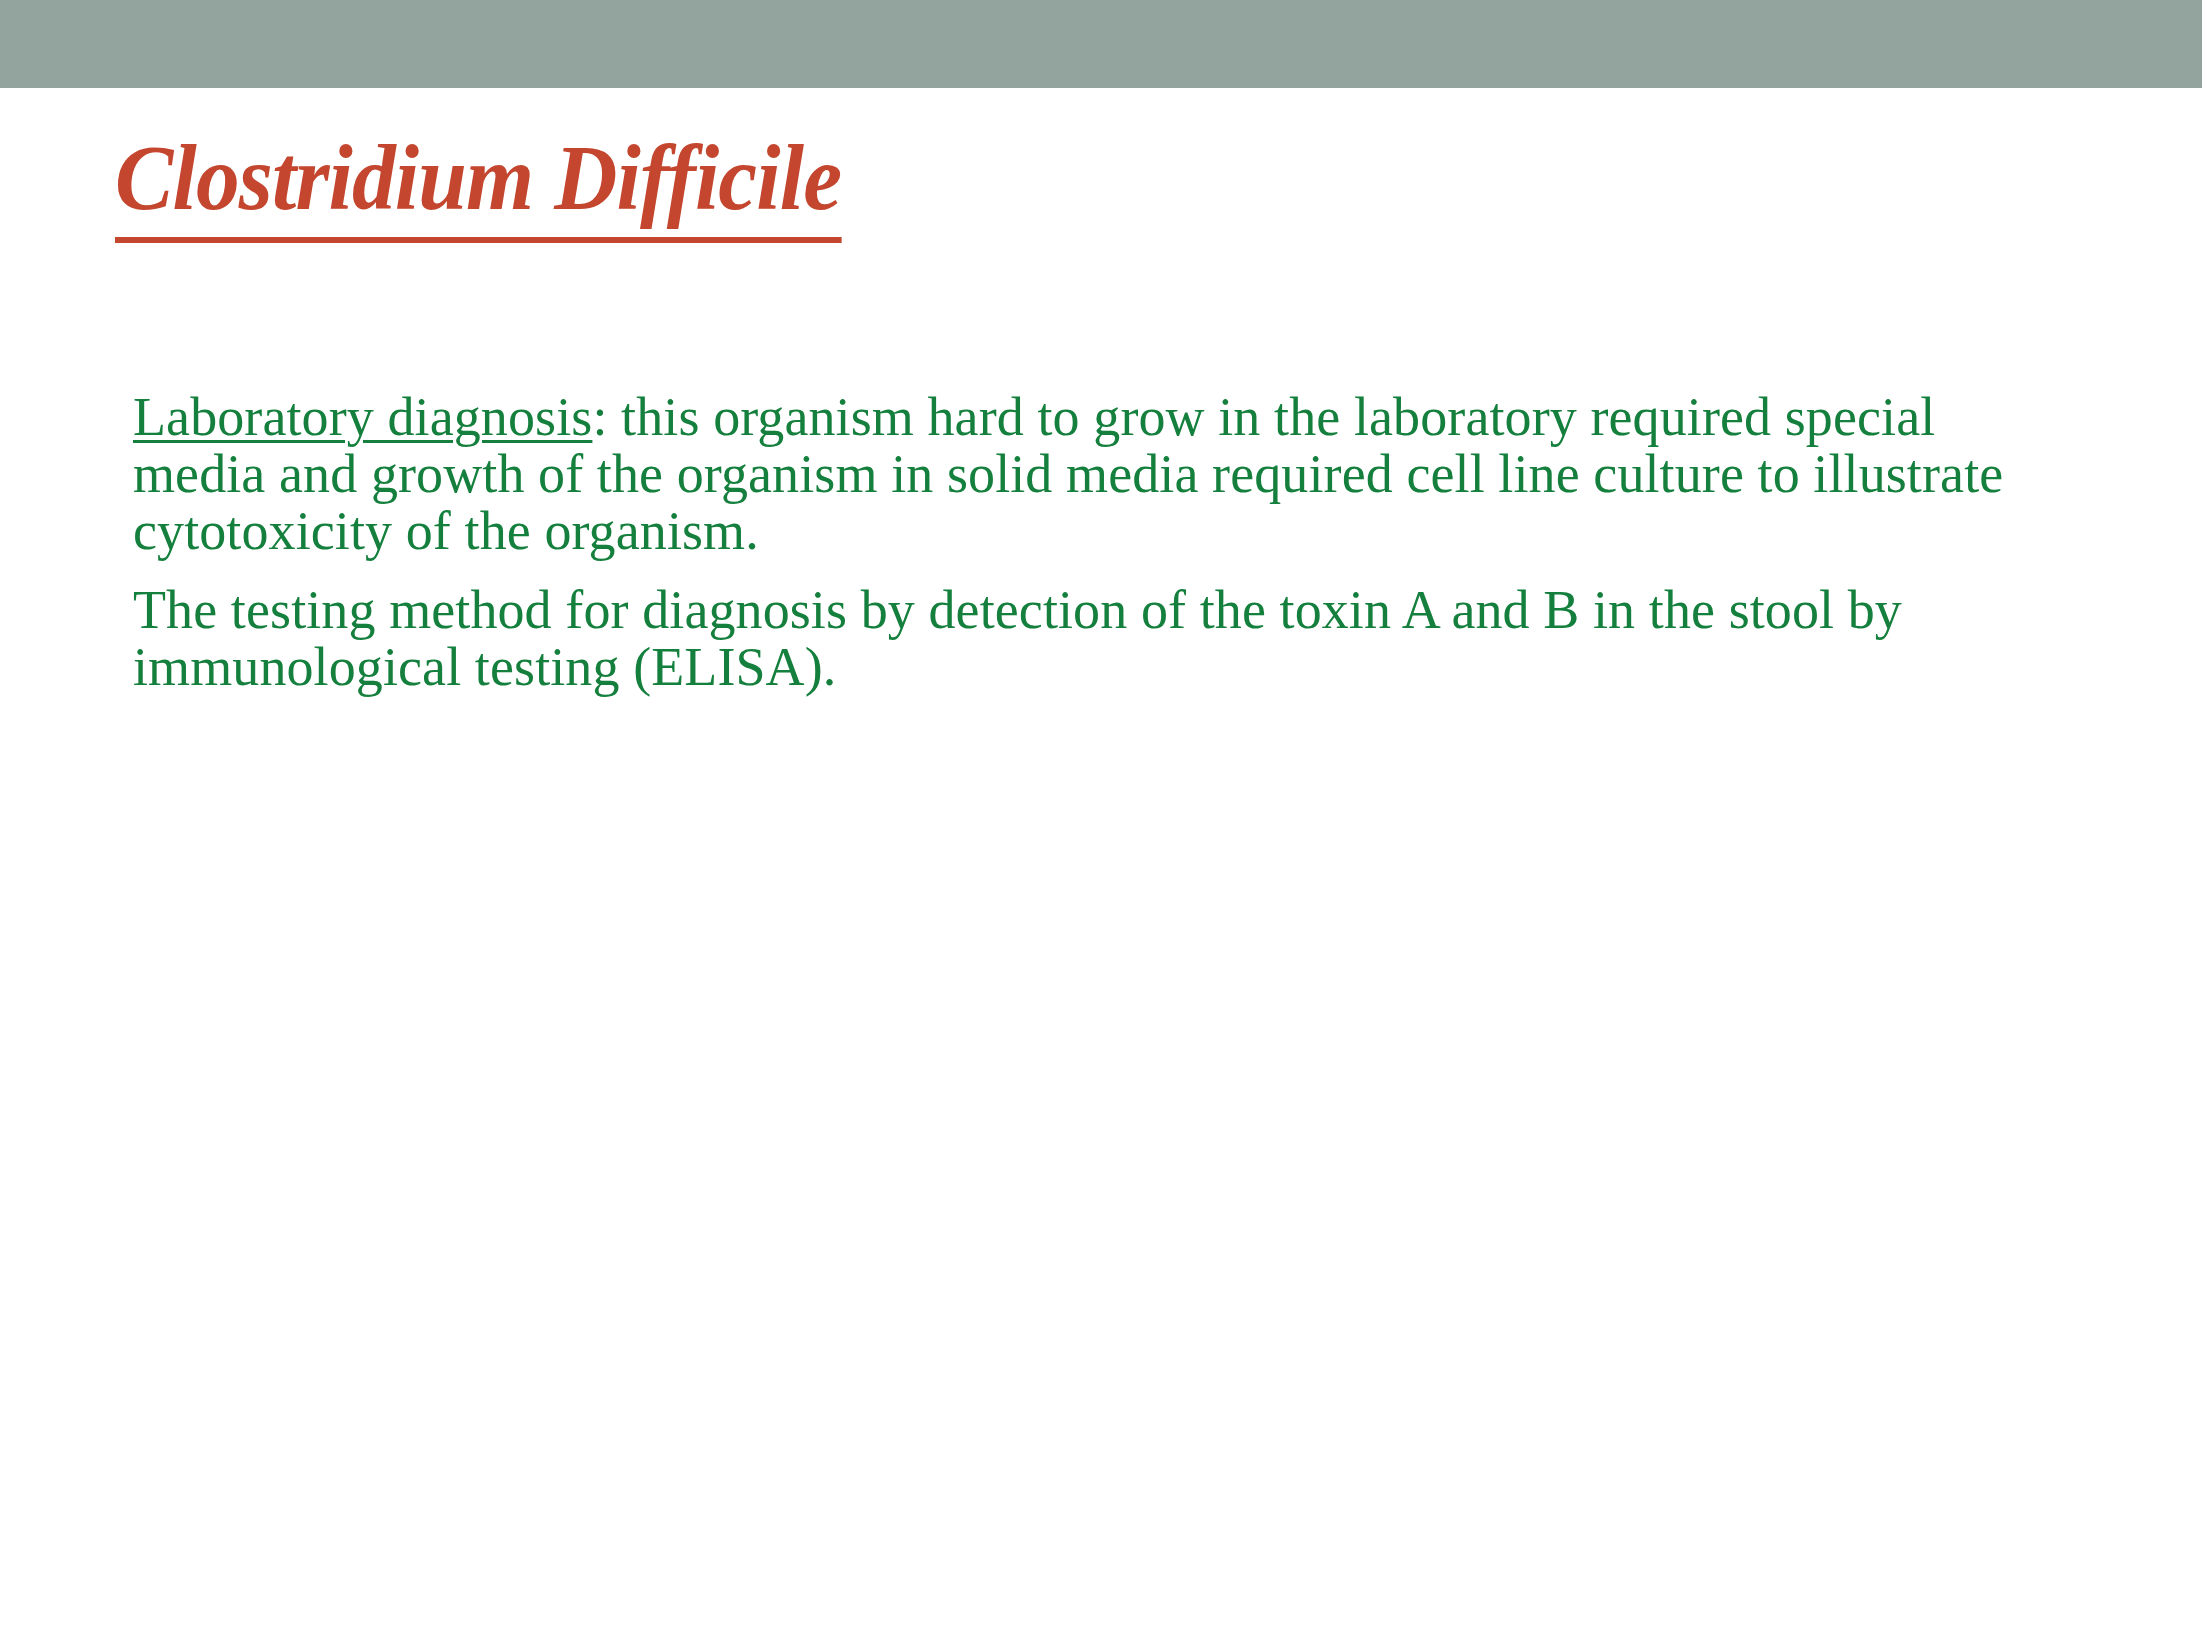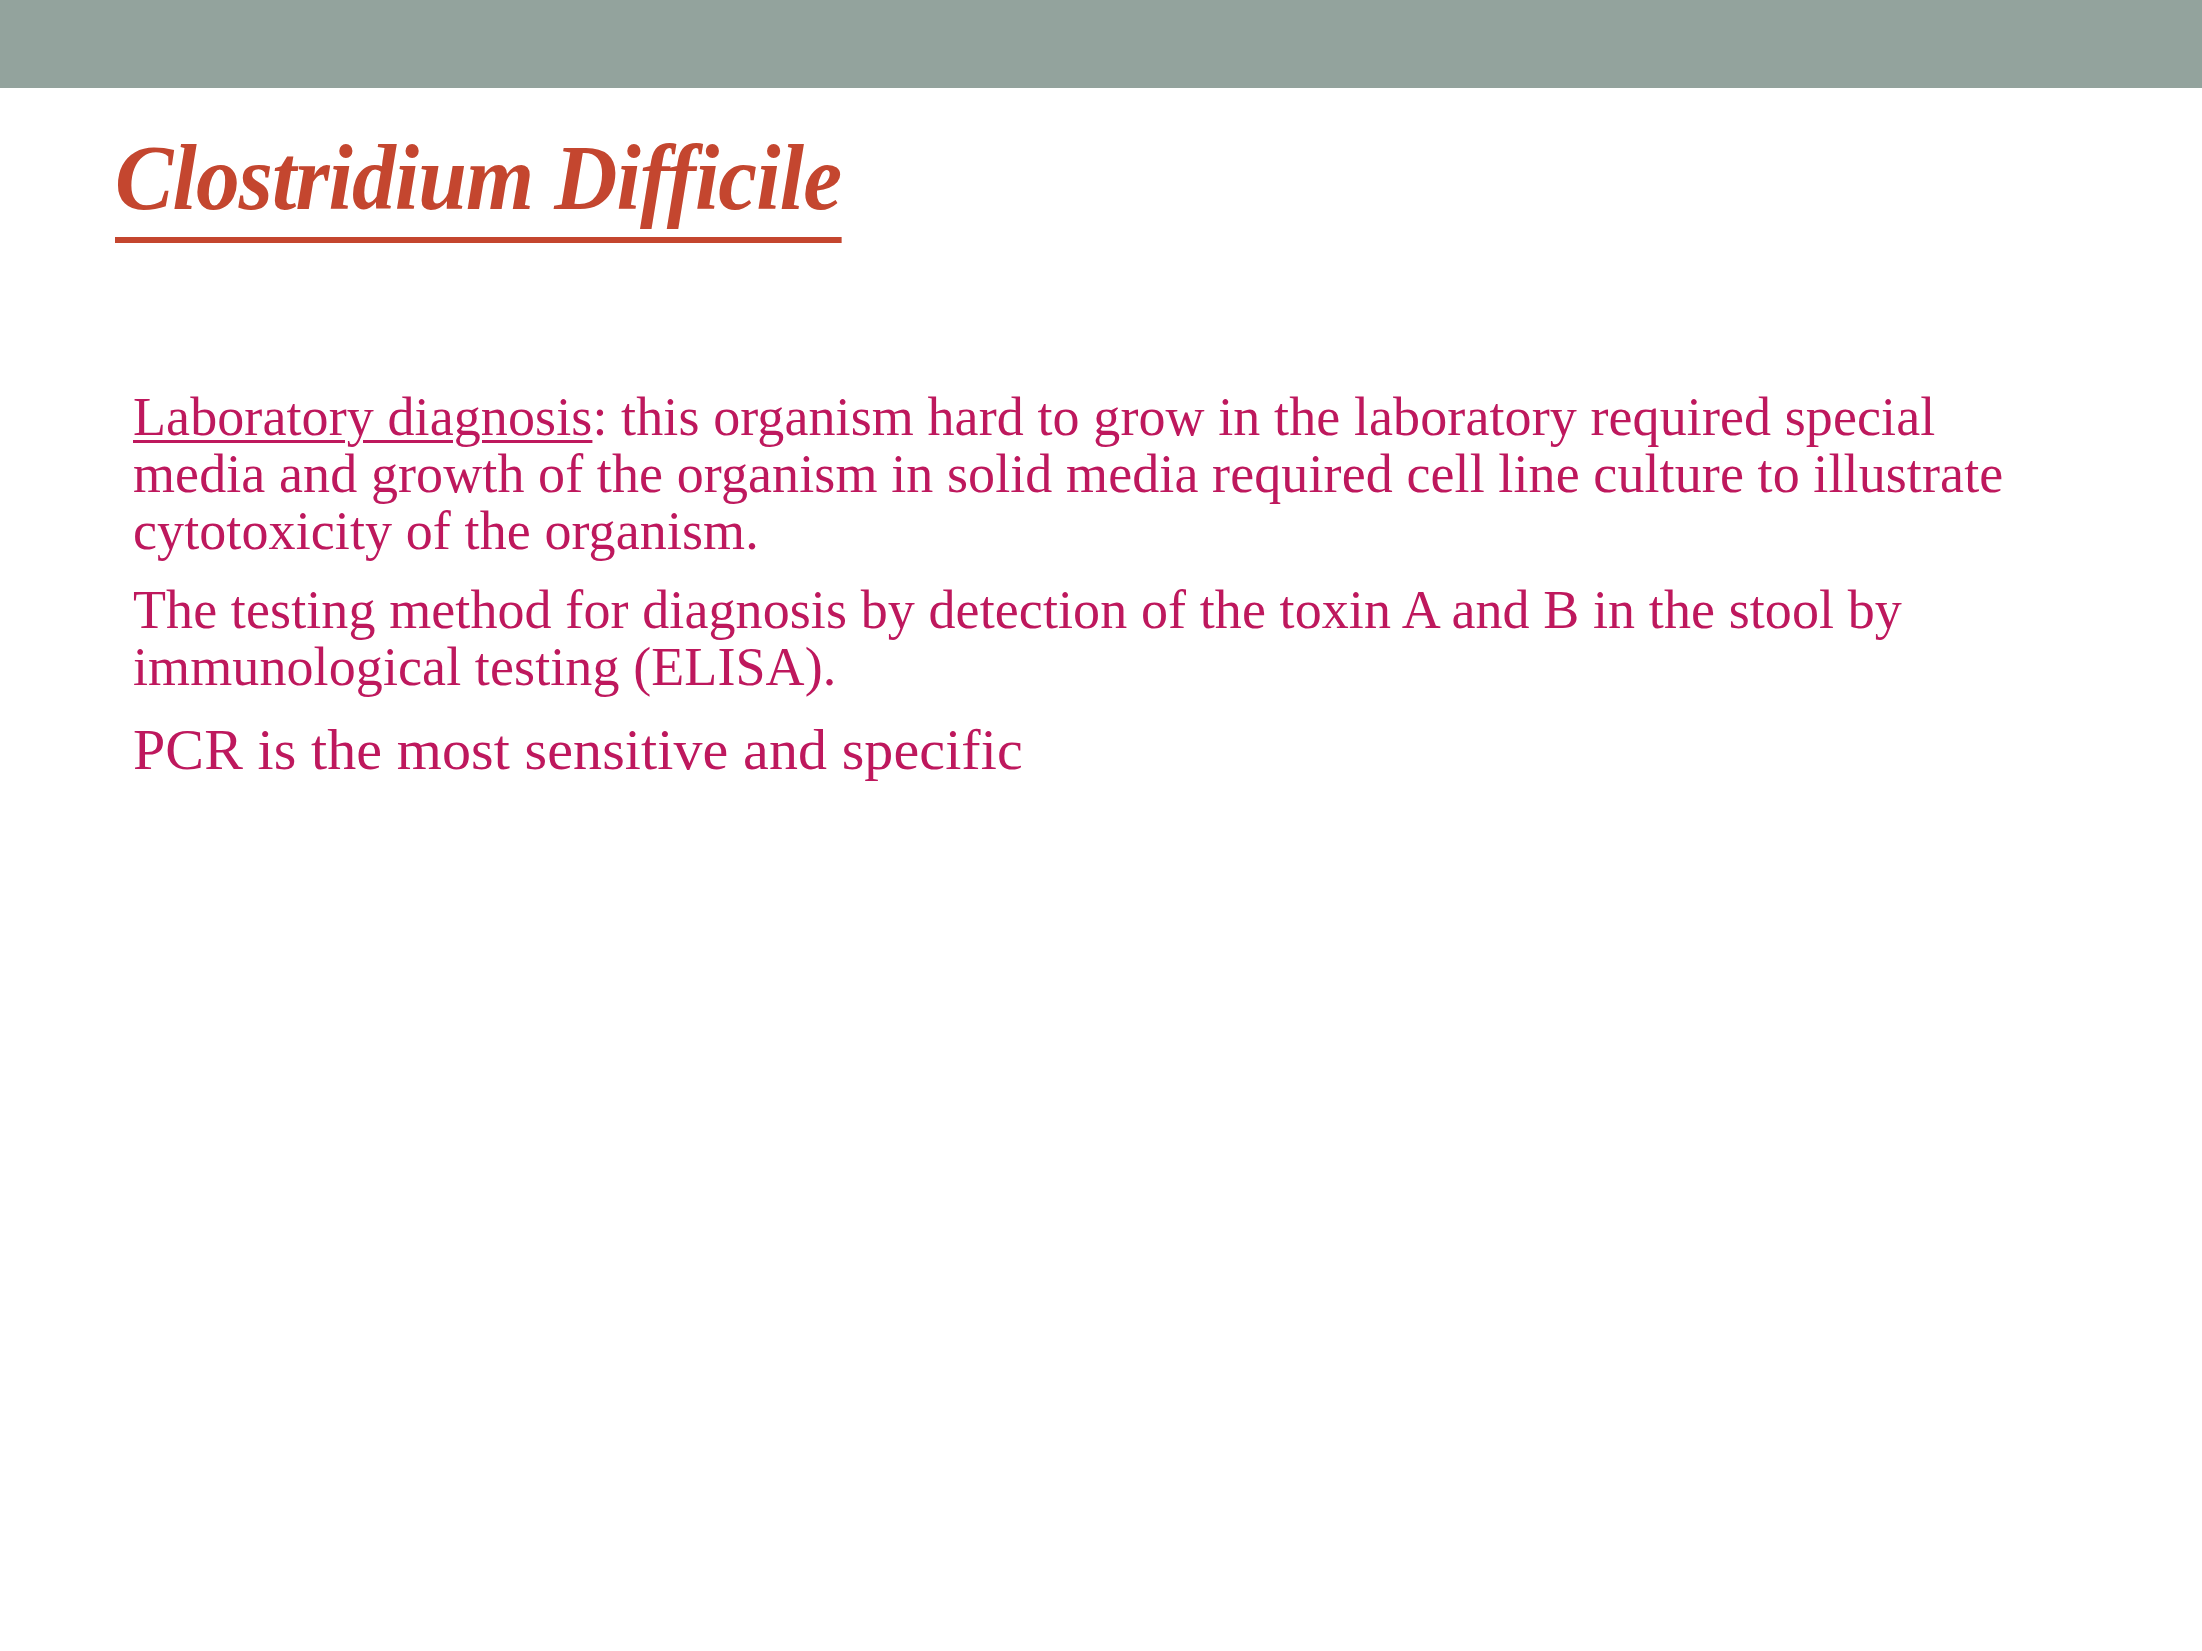--- a/index.html
+++ b/index.html
@@ -50,21 +50,21 @@
   }
 
   
   .body-block {
     position: absolute;
     left: 133px;
     top: 389px;
     width: 1940px;
   }
   .para {
-    color: #be185d;
+    color: #15803d;
     font-family: "Liberation Serif", "DejaVu Serif", serif;
     font-size: 54px;
     line-height: 1.055;
     margin: 0 0 22.4px 0;
     letter-spacing: 0.1px;
     text-align: left;
   }
   .para.emphasis-size {
     font-size: 58px;
     margin-top: 20.6px;
@@ -85,16 +85,15 @@
 </div>
 
 <div class="body-block">
 
   <p class="para">
     <span class="underlined-lead">Laboratory diagnosis</span><span>: </span><span>this organism hard to grow in the laboratory required special media and growth of the organism in solid media required cell line culture to illustrate cytotoxicity of the organism.</span>
   </p>
 
   <p class="para">The testing method for diagnosis by detection of the toxin A and B in the stool by immunological testing (ELISA).</p>
 
-  <p class="para emphasis-size">PCR is the most sensitive and specific</p>
 
 </div>
 
 
 </body></html>

